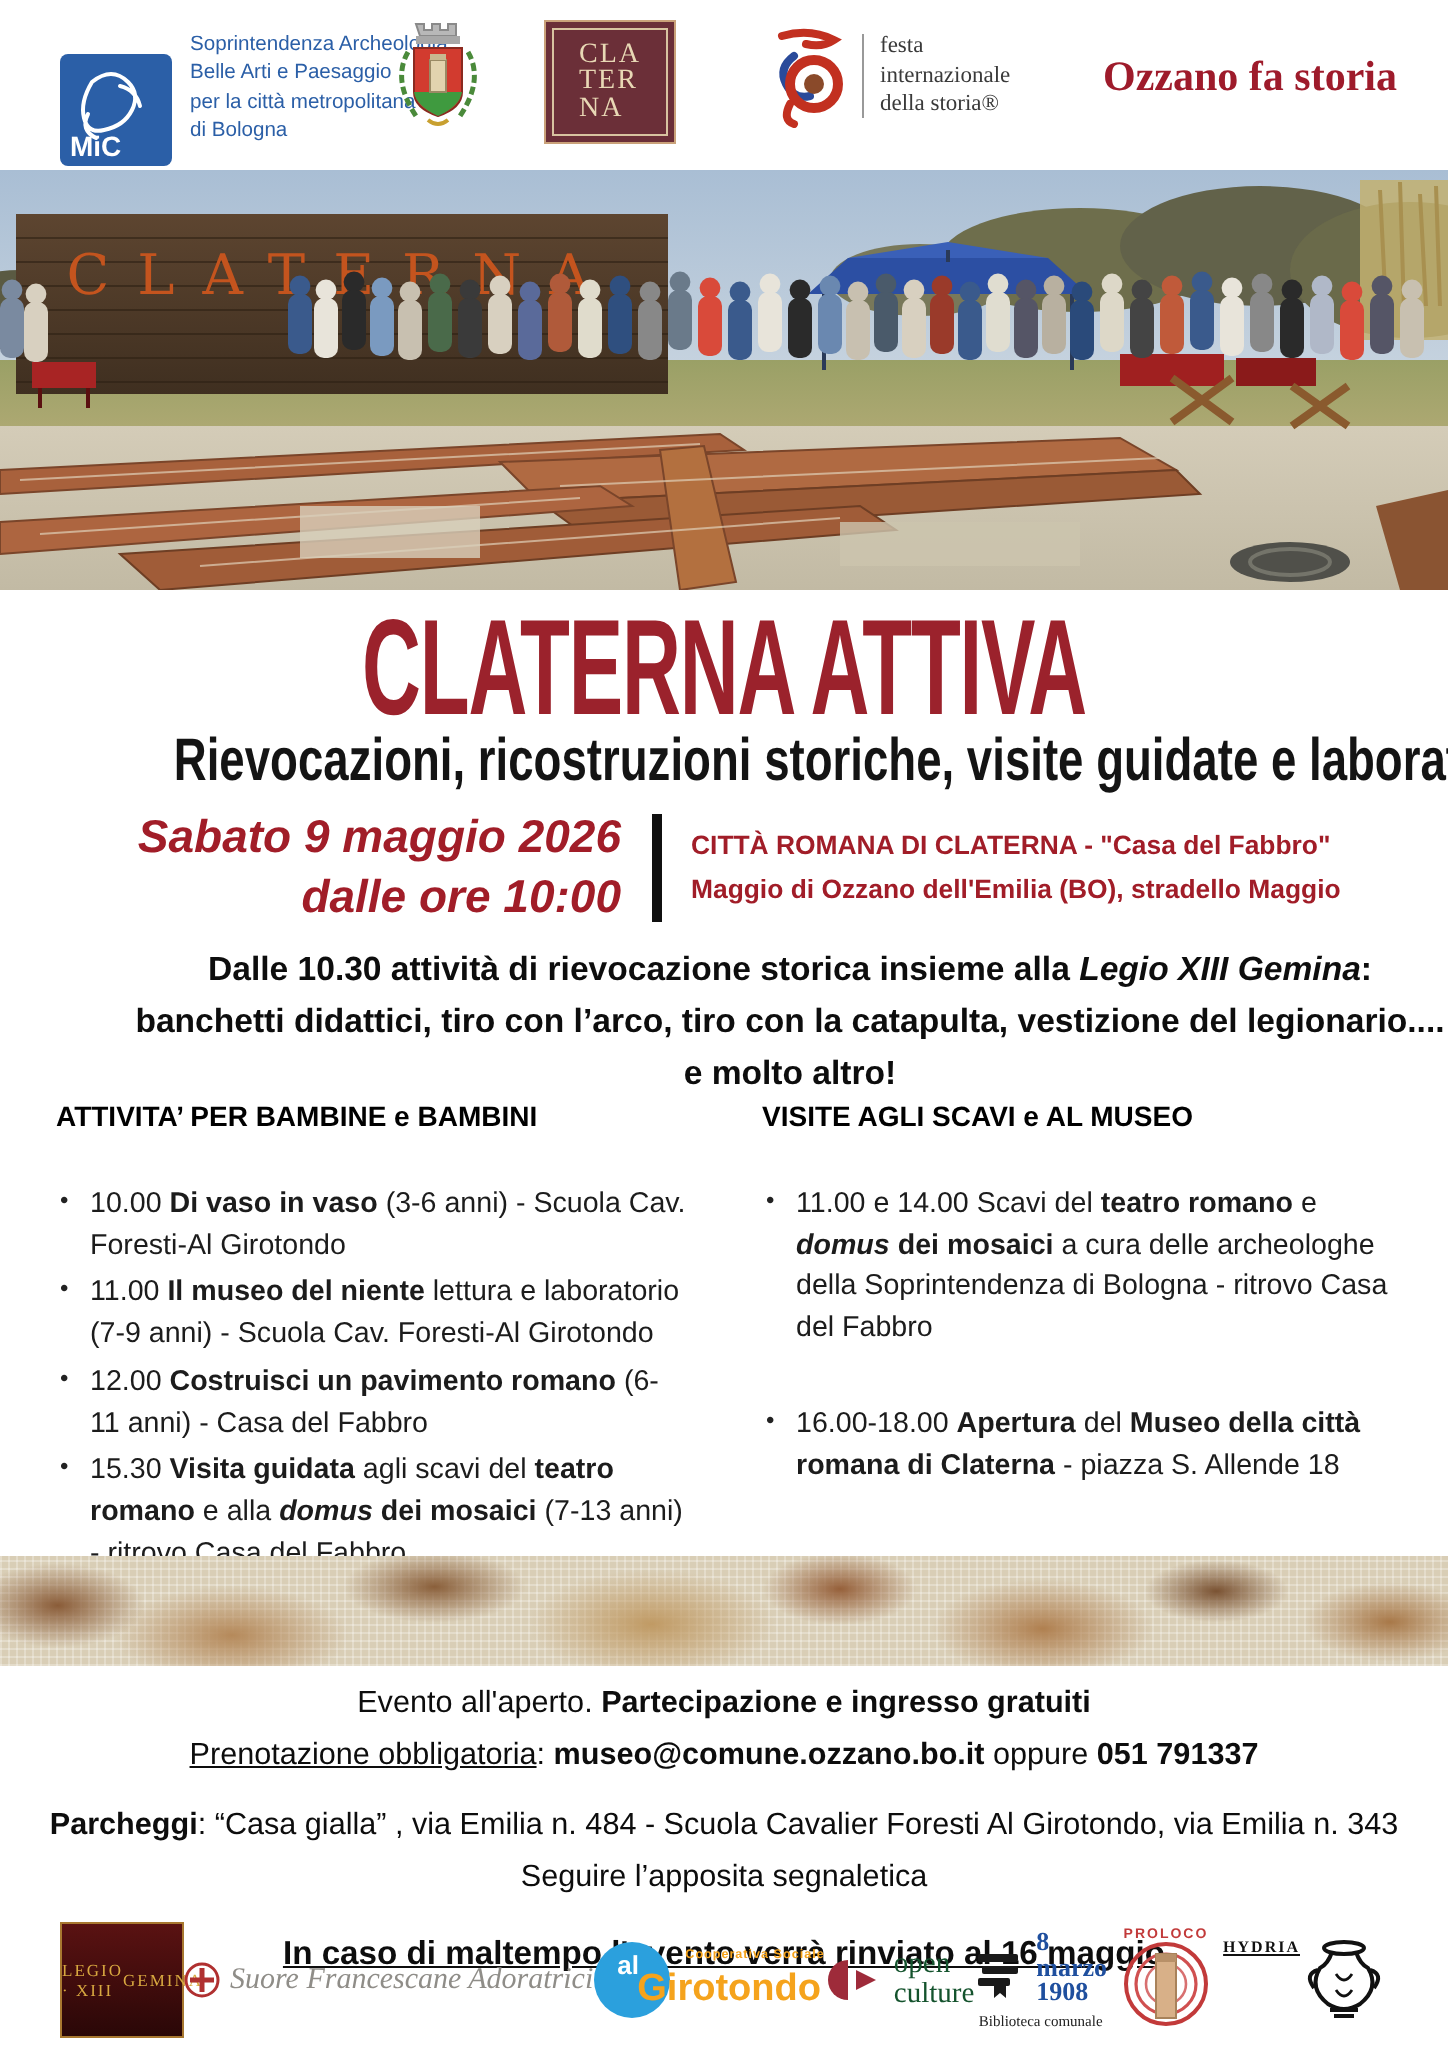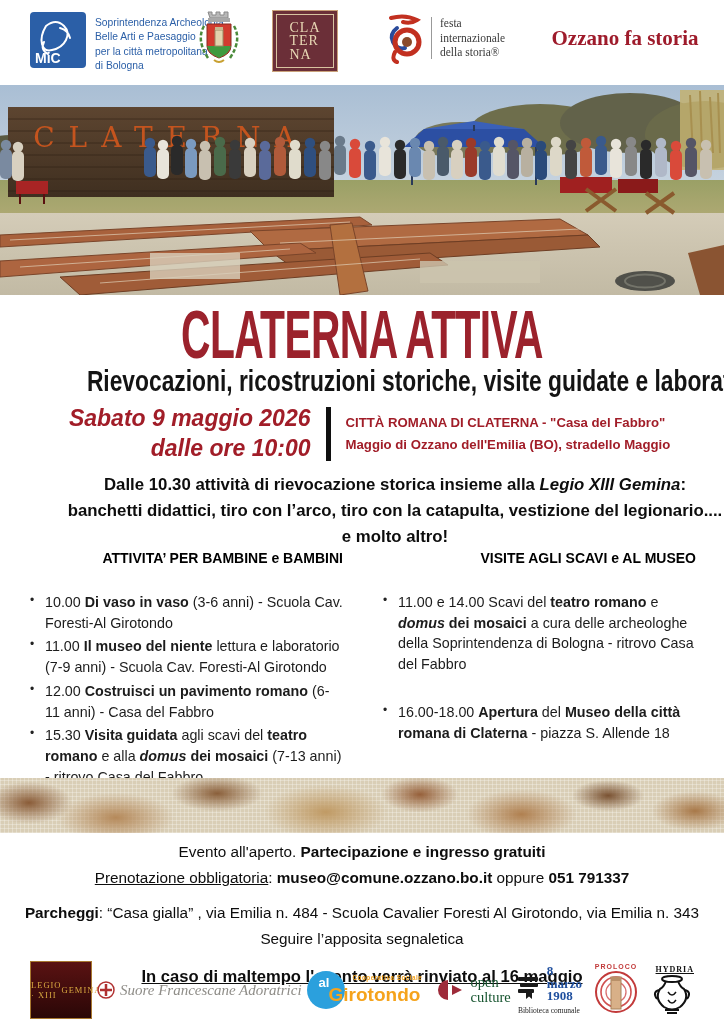--- a/index.html
+++ b/index.html
@@ -1,21 +1,21 @@
 <!DOCTYPE html>
 <html><head>
 <meta charset="utf-8">
 <style>
   html,body{margin:0;padding:0;background:#e9e9e9;}
   .page{position:relative;width:724px;height:1024px;margin:0 auto;background:#fff;
         font-family:"Liberation Sans",sans-serif;overflow:hidden;color:#111;}
 
   
   .header{position:absolute;top:0;left:0;width:724px;height:85px;background:#fff;}
-  .mic-logo{position:absolute;left:30px;top:12px;width:56px;height:56px;background:#2b5fa7;border-radius:4px;}
+  .mic-logo{position:absolute;left:30px;top:27px;width:56px;height:56px;background:#2b5fa7;border-radius:4px;}
   .mic-logo svg{position:absolute;left:0;top:0;}
   .mic-label{position:absolute;left:5px;bottom:2px;color:#fff;font-weight:bold;font-size:14px;}
   .mic-text{position:absolute;left:95px;top:16px;font-size:10.3px;line-height:1.4;color:#2b5fa7;}
   .crest{position:absolute;left:190px;top:6px;}
   .claterna-logo{position:absolute;left:272px;top:10px;width:64px;height:60px;background:#6b2f38;
       border:1px solid #caa27a;box-shadow:inset 0 0 0 3px #6b2f38, inset 0 0 0 4px #d8c3a0;
       display:flex;align-items:center;justify-content:center;}
   .claterna-logo .txt{font-family:"Liberation Serif",serif;color:#e8d8b5;font-size:14px;line-height:.95;
       letter-spacing:1px;text-align:left;}
   .festa{position:absolute;left:383px;top:12px;display:flex;align-items:center;}
@@ -41,21 +41,21 @@
   .event .vbar{width:5px;height:54px;background:#101010;}
   .event .loc{width:336px;text-align:left;color:#a11d28;font-weight:bold;font-size:13.2px;line-height:1.65;}
 
   
   .intro{position:absolute;top:472px;left:30px;width:664px;text-align:center;
       font-weight:bold;font-size:16.8px;line-height:1.55;color:#0d0d0d;margin-left:33px;}
 
   
   .columns{position:absolute;top:550px;left:28px;width:668px;display:flex;gap:38px;}
   .col{flex:1;}
-  .col-header{text-align:right;font-weight:bold;font-size:14px;margin-bottom:26px;color:#000;}
+  .col-header{text-align:left;font-weight:bold;font-size:14px;margin-bottom:26px;color:#000;}
   .col ul{list-style:none;margin:0;padding:0;font-size:14.3px;line-height:1.45;color:#1c1c1c;}
   .col li{position:relative;padding-left:17px;margin-bottom:3px;}
   .col li::before{content:"•";position:absolute;left:2px;top:0;font-size:12px;color:#222;}
   .col.right li{margin-bottom:27px;}
 
   
   .mosaic{position:absolute;top:778px;left:0;width:724px;height:55px;background-color:#d9ceb6;
     background-image:
       radial-gradient(ellipse 70px 34px at 4% 45%, #8a5c38 0%, rgba(138,92,56,0) 62%),
       radial-gradient(ellipse 90px 38px at 16% 72%, #b5895a 0%, rgba(181,137,90,0) 65%),
@@ -87,21 +87,21 @@
   .girotondo .al{position:absolute;left:12px;top:8px;color:#fff;font-weight:bold;font-size:13px;}
   .girotondo .coop{position:absolute;left:46px;top:7px;color:#f5a31c;font-size:6.3px;font-weight:bold;letter-spacing:.5px;}
   .girotondo .name{position:absolute;left:22px;top:17px;color:#f5a31c;font-weight:bold;font-size:19px;}
   .openculture{display:flex;align-items:center;gap:7px;}
   .openculture .txt{font-family:"Liberation Serif",serif;font-size:14.5px;line-height:1.05;color:#14532d;}
   .marzo{display:flex;flex-direction:column;align-items:center;}
   .marzo .row{display:flex;align-items:center;gap:5px;}
   .marzo .txt{color:#1f4f9e;font-family:"Liberation Serif",serif;font-weight:bold;font-size:13px;line-height:.95;}
   .marzo .sub{font-family:"Liberation Serif",serif;font-size:7.5px;color:#222;margin-top:3px;}
   .proloco{position:relative;width:58px;height:58px;}
-  .hydria{display:flex;flex-direction:column;align-items:flex-end;font-family:"Liberation Serif",serif;
+  .hydria{display:flex;flex-direction:row;align-items:flex-start;font-family:"Liberation Serif",serif;
       font-weight:bold;font-size:8px;color:#111;letter-spacing:1px;text-decoration:underline;}
 </style>
 </head>
 <body>
 
 <div class="page">
 
   <div class="header">
 
     <div class="mic-logo">

